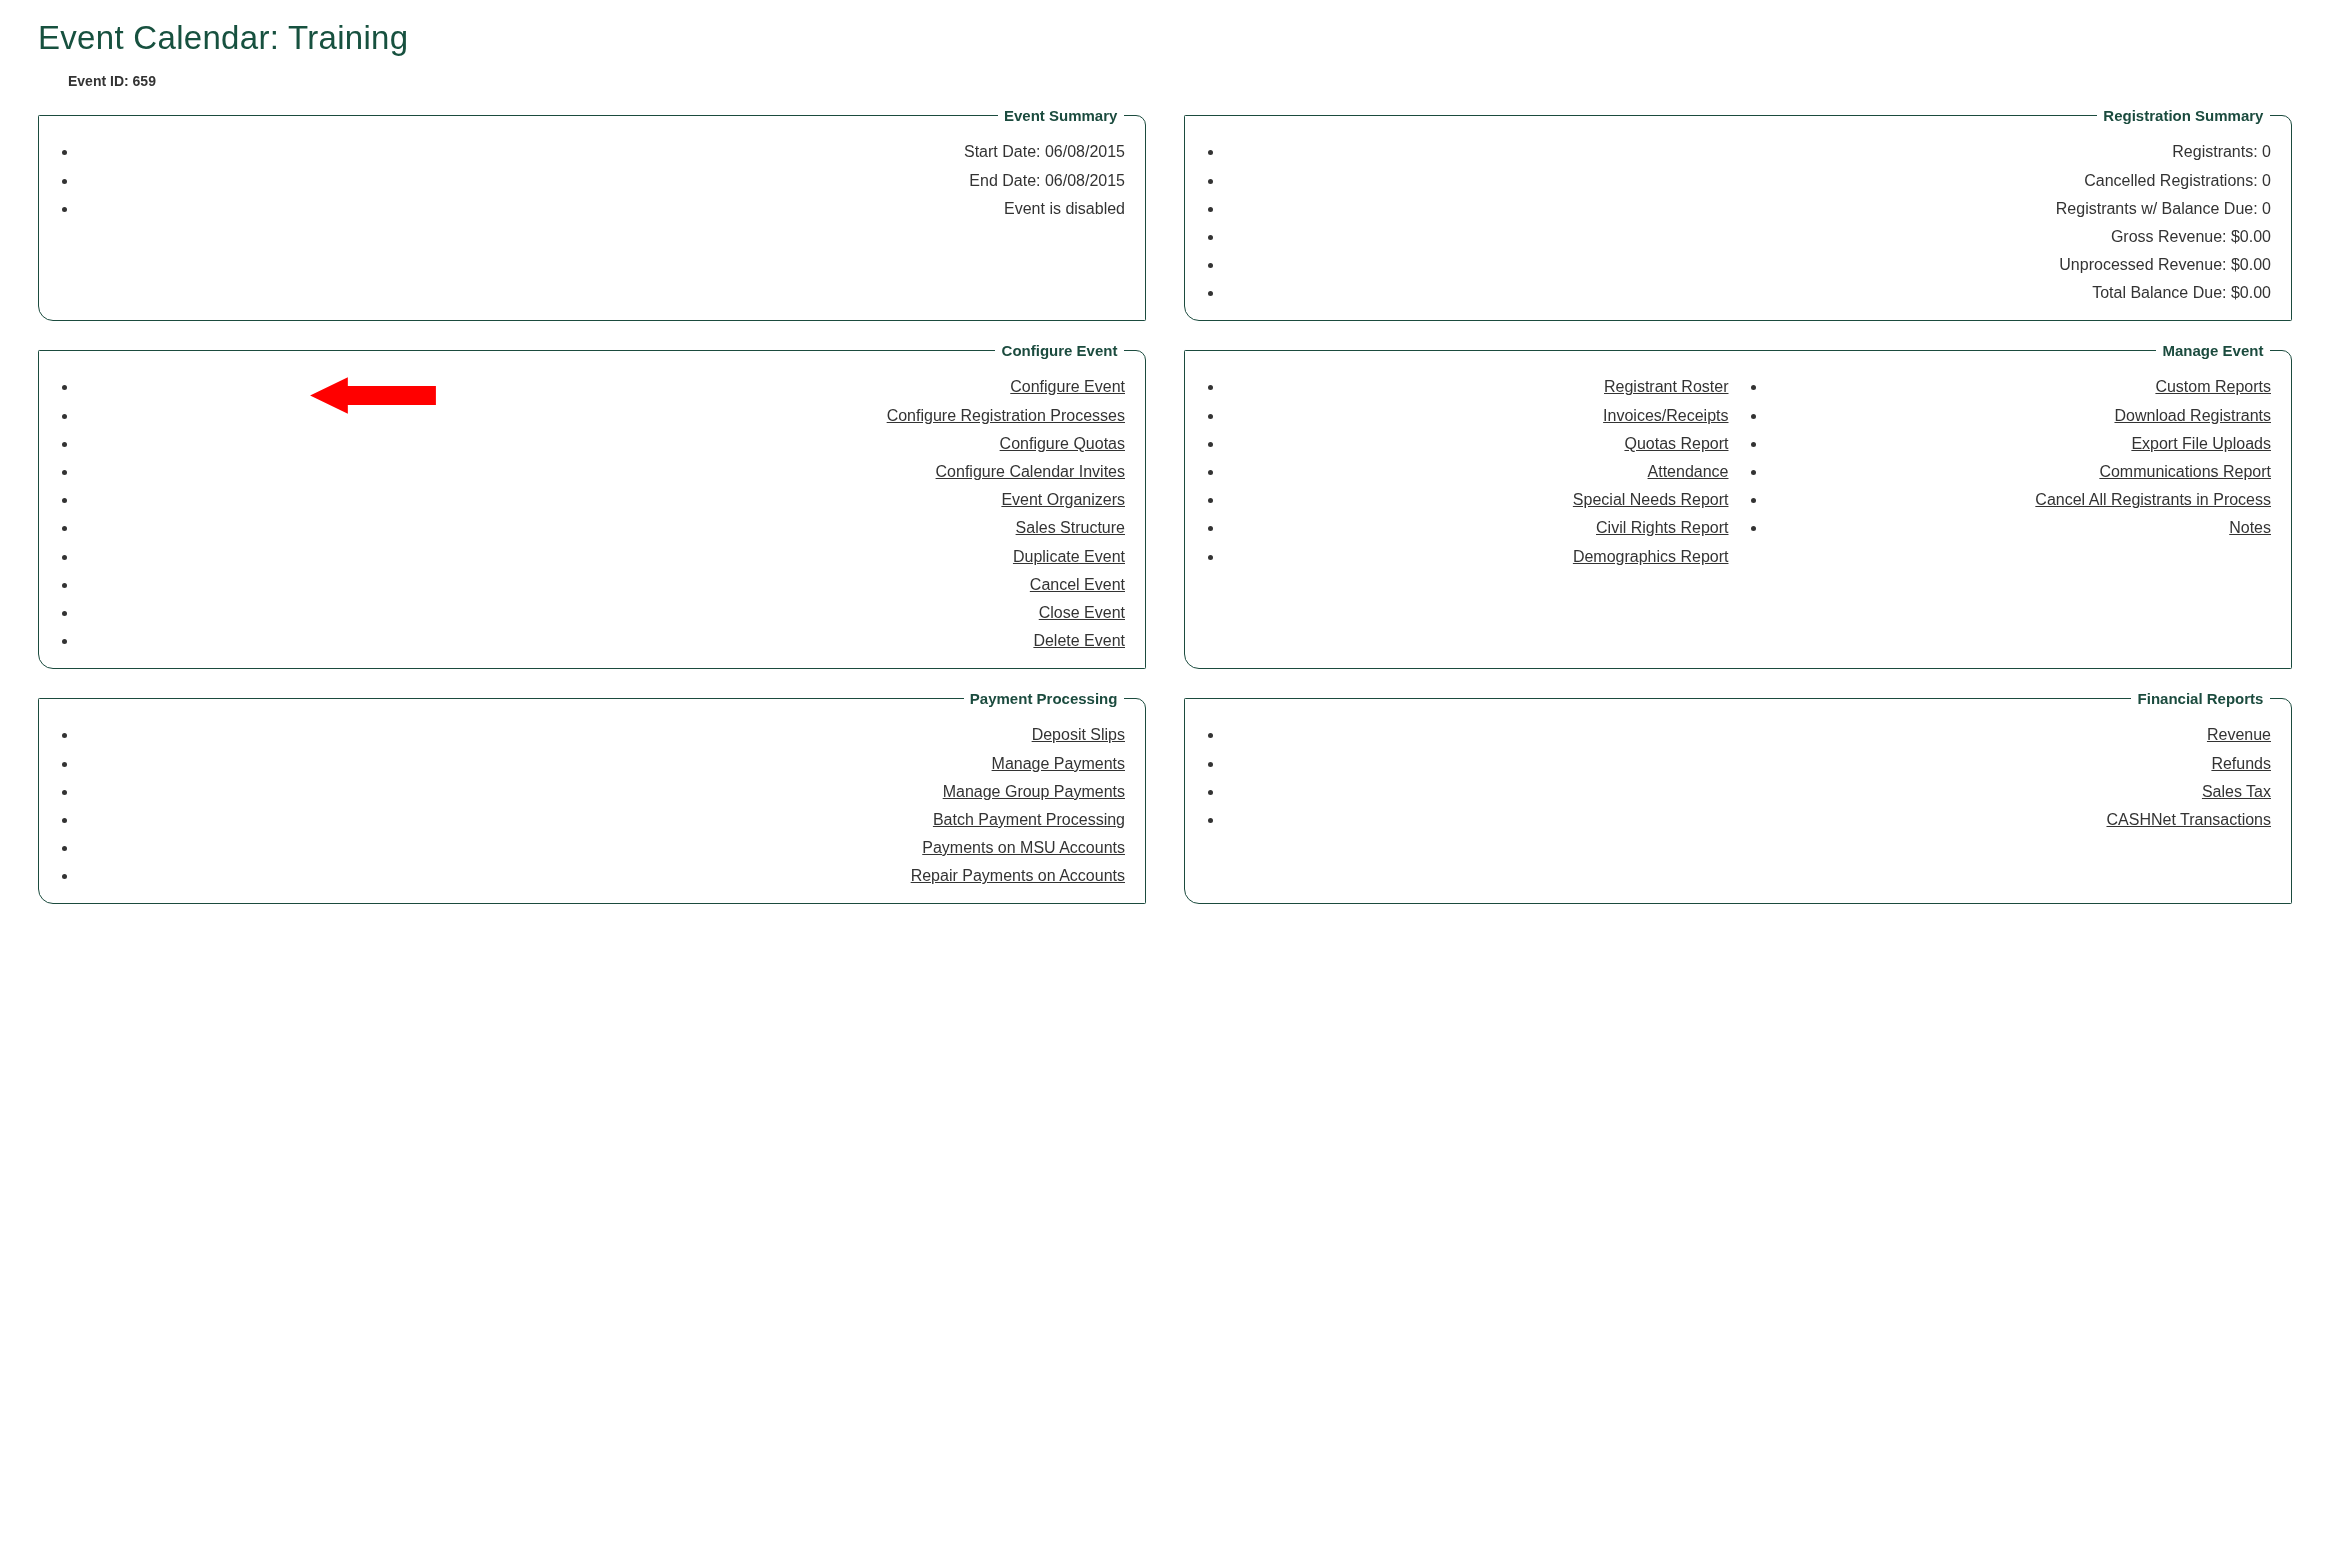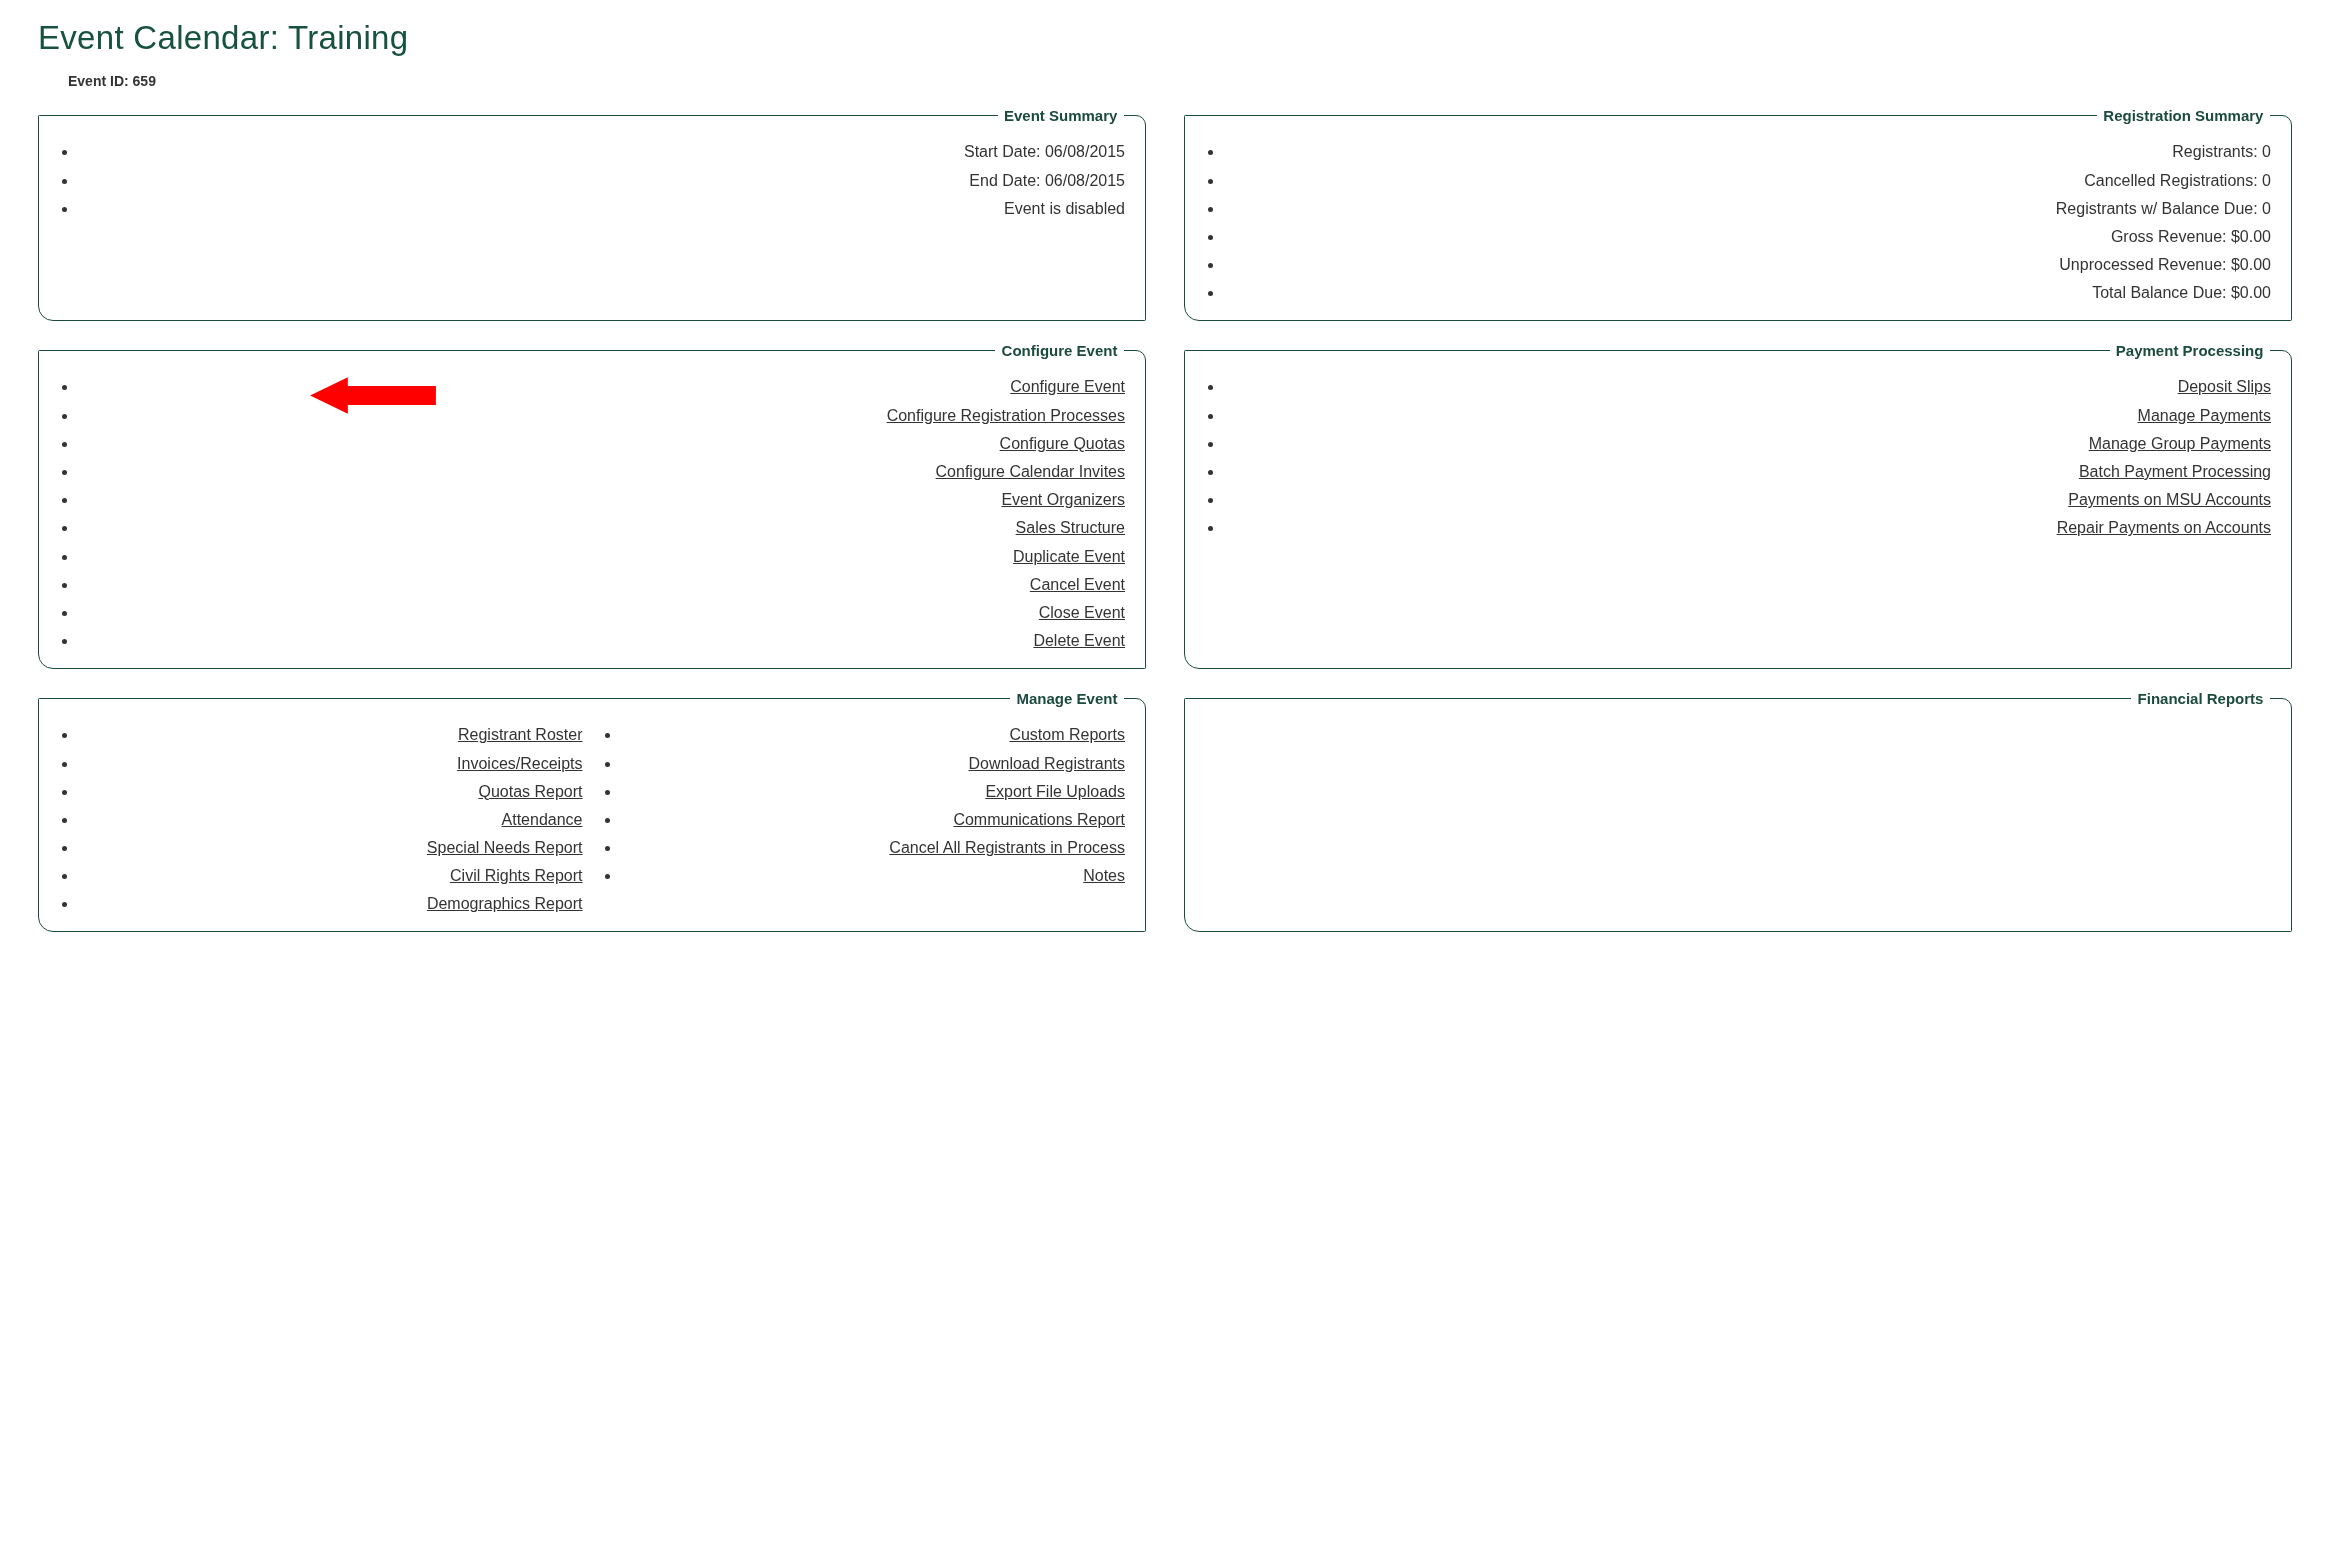--- a/index.html
+++ b/index.html
@@ -141,32 +141,20 @@
       </ul>
     </fieldset>
     <div class="arrow-callout" style="top:38px; left:272px;">
       <svg viewBox="0 0 200 62">
         <polygon points="0,31 60,2 60,16 200,16 200,46 60,46 60,60" fill="#ff0000"></polygon>
       </svg>
     </div>
   </div>
 
   <fieldset class="panel">
-    <legend>Payment Processing</legend>
-    <ul>
-      <li><a href="#">Deposit Slips</a></li>
-      <li><a href="#">Manage Payments</a></li>
-      <li><a href="#">Manage Group Payments</a></li>
-      <li><a href="#">Batch Payment Processing</a></li>
-      <li><a href="#">Payments on MSU Accounts</a></li>
-      <li><a href="#">Repair Payments on Accounts</a></li>
-    </ul>
-  </fieldset>
-
-  <fieldset class="panel">
     <legend>Manage Event</legend>
     <div class="two-col">
       <ul>
         <li><a href="#">Registrant Roster</a></li>
         <li><a href="#">Invoices/Receipts</a></li>
         <li><a href="#">Quotas Report</a></li>
         <li><a href="#">Attendance</a></li>
         <li><a href="#">Special Needs Report</a></li>
         <li><a href="#">Civil Rights Report</a></li>
         <li><a href="#">Demographics Report</a></li>
@@ -176,17 +164,35 @@
         <li><a href="#">Download Registrants</a></li>
         <li><a href="#">Export File Uploads</a></li>
         <li><a href="#">Communications Report</a></li>
         <li><a href="#">Cancel All Registrants in Process</a></li>
         <li><a href="#">Notes</a></li>
       </ul>
     </div>
   </fieldset>
 
   <fieldset class="panel">
+    <legend>Payment Processing</legend>
+    <ul>
+      <li><a href="#">Deposit Slips</a></li>
+      <li><a href="#">Manage Payments</a></li>
+      <li><a href="#">Manage Group Payments</a></li>
+      <li><a href="#">Batch Payment Processing</a></li>
+      <li><a href="#">Payments on MSU Accounts</a></li>
+      <li><a href="#">Repair Payments on Accounts</a></li>
+    </ul>
+  </fieldset>
+
+  <fieldset class="panel">
     <legend>Financial Reports</legend>
+    <ul>
+      <li><a href="#">Revenue</a></li>
+      <li><a href="#">Refunds</a></li>
+      <li><a href="#">Sales Tax</a></li>
+      <li><a href="#">CASHNet Transactions</a></li>
+    </ul>
   </fieldset>
 
 </div>
 
 
 </body></html>

